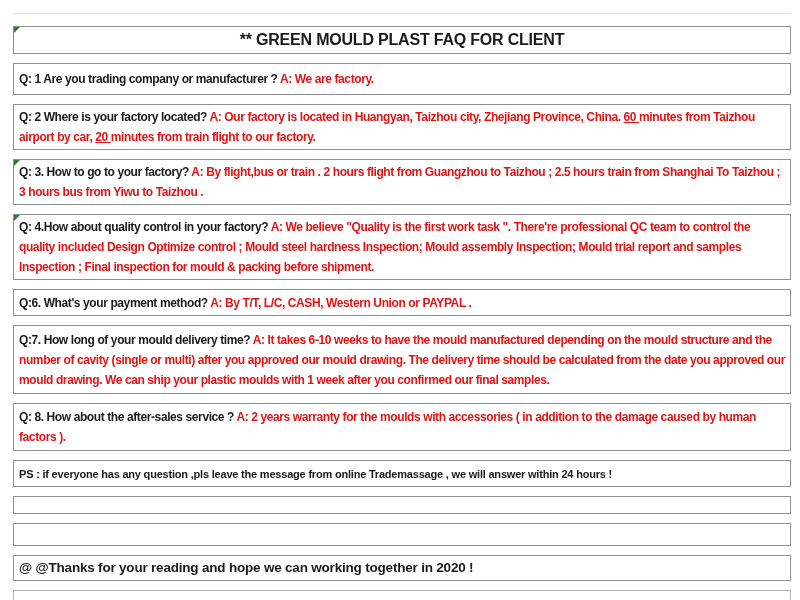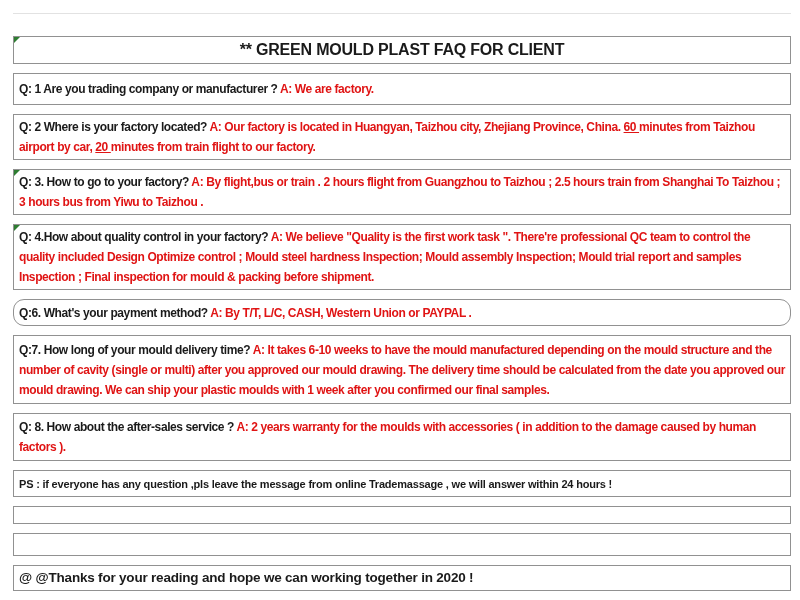--- a/index.html
+++ b/index.html
@@ -19,38 +19,38 @@
     background:#e2e2e2;
   }
   .sheet{position:absolute;left:13px;top:22px;width:778px;}
   .row{
     box-sizing:border-box;position:relative;margin-top:9px;
     border:1px solid var(--border);background:#fff;
     display:flex;align-items:center;
     padding:2px 5px;
     font-size:12px;line-height:20px;letter-spacing:-0.4px;color:var(--ink);
   }
-  .row:first-child{margin-top:14px;}
+  .row:first-child{margin-top:4px;}
   .row .cell-text{width:100%;}
   .q-text{color:var(--ink);}
   .a-text{color:var(--red);}
   .a-text .u{text-decoration:underline;}
   .marker{
     position:absolute;top:0;left:0;width:0;height:0;
     border-top:6px solid var(--green);border-right:6px solid transparent;
   }
   
   .r-title {min-height:28px;justify-content:center;text-align:center;
             font-size:16px;letter-spacing:-0.2px;}
   .r-q1    {min-height:32px;}
   .r-q2    {min-height:46px;}
   .r-q3    {min-height:46px;}
   .r-q4    {min-height:62px;}
   .r-q5    {min-height:44px;}
-  .r-q6    {min-height:27px;border-radius:11px;}
+  .r-q6    {min-height:27px;}
   .r-q7    {min-height:69px;}
   .r-q8    {min-height:48px;}
   .r-ps    {min-height:27px;font-size:11px;letter-spacing:-0.2px;white-space:nowrap;overflow:hidden;}
   .r-empty-1{min-height:18px;}
   .r-empty-2{min-height:23px;}
   .r-thanks{min-height:26px;font-size:13.5px;letter-spacing:-0.2px;}
   .r-empty-3{min-height:15px;border-color:#b5b5b5;}
 </style>
 </head>
 <body>

